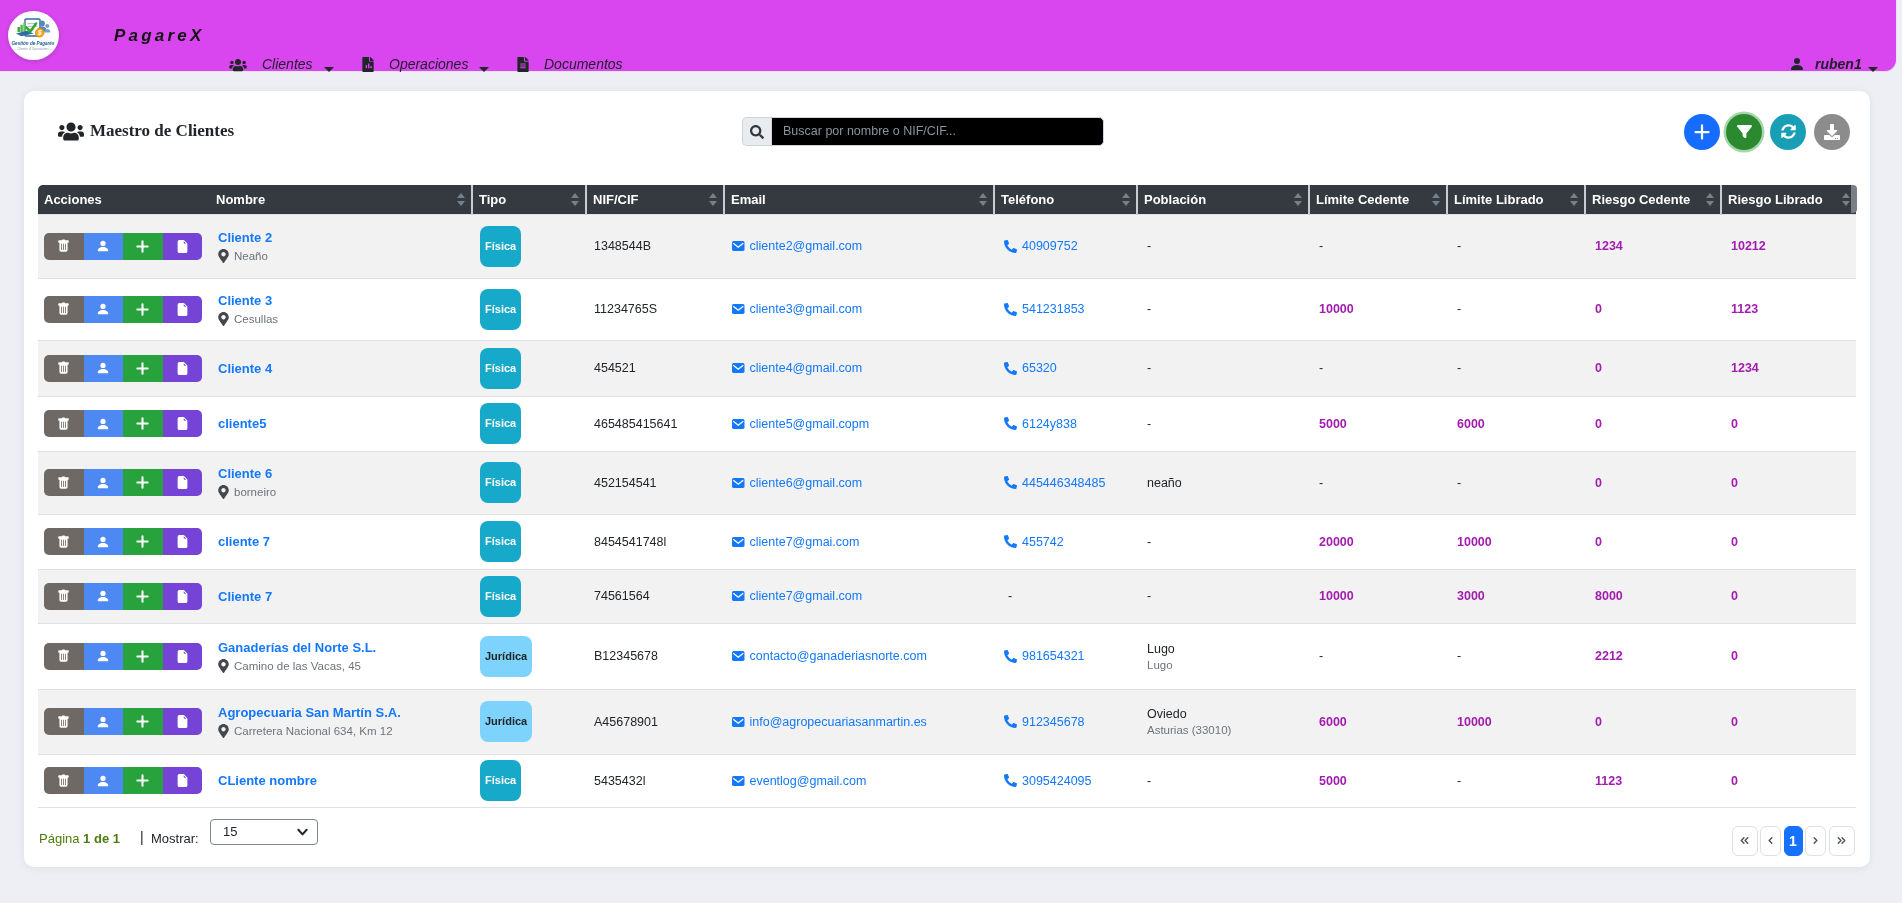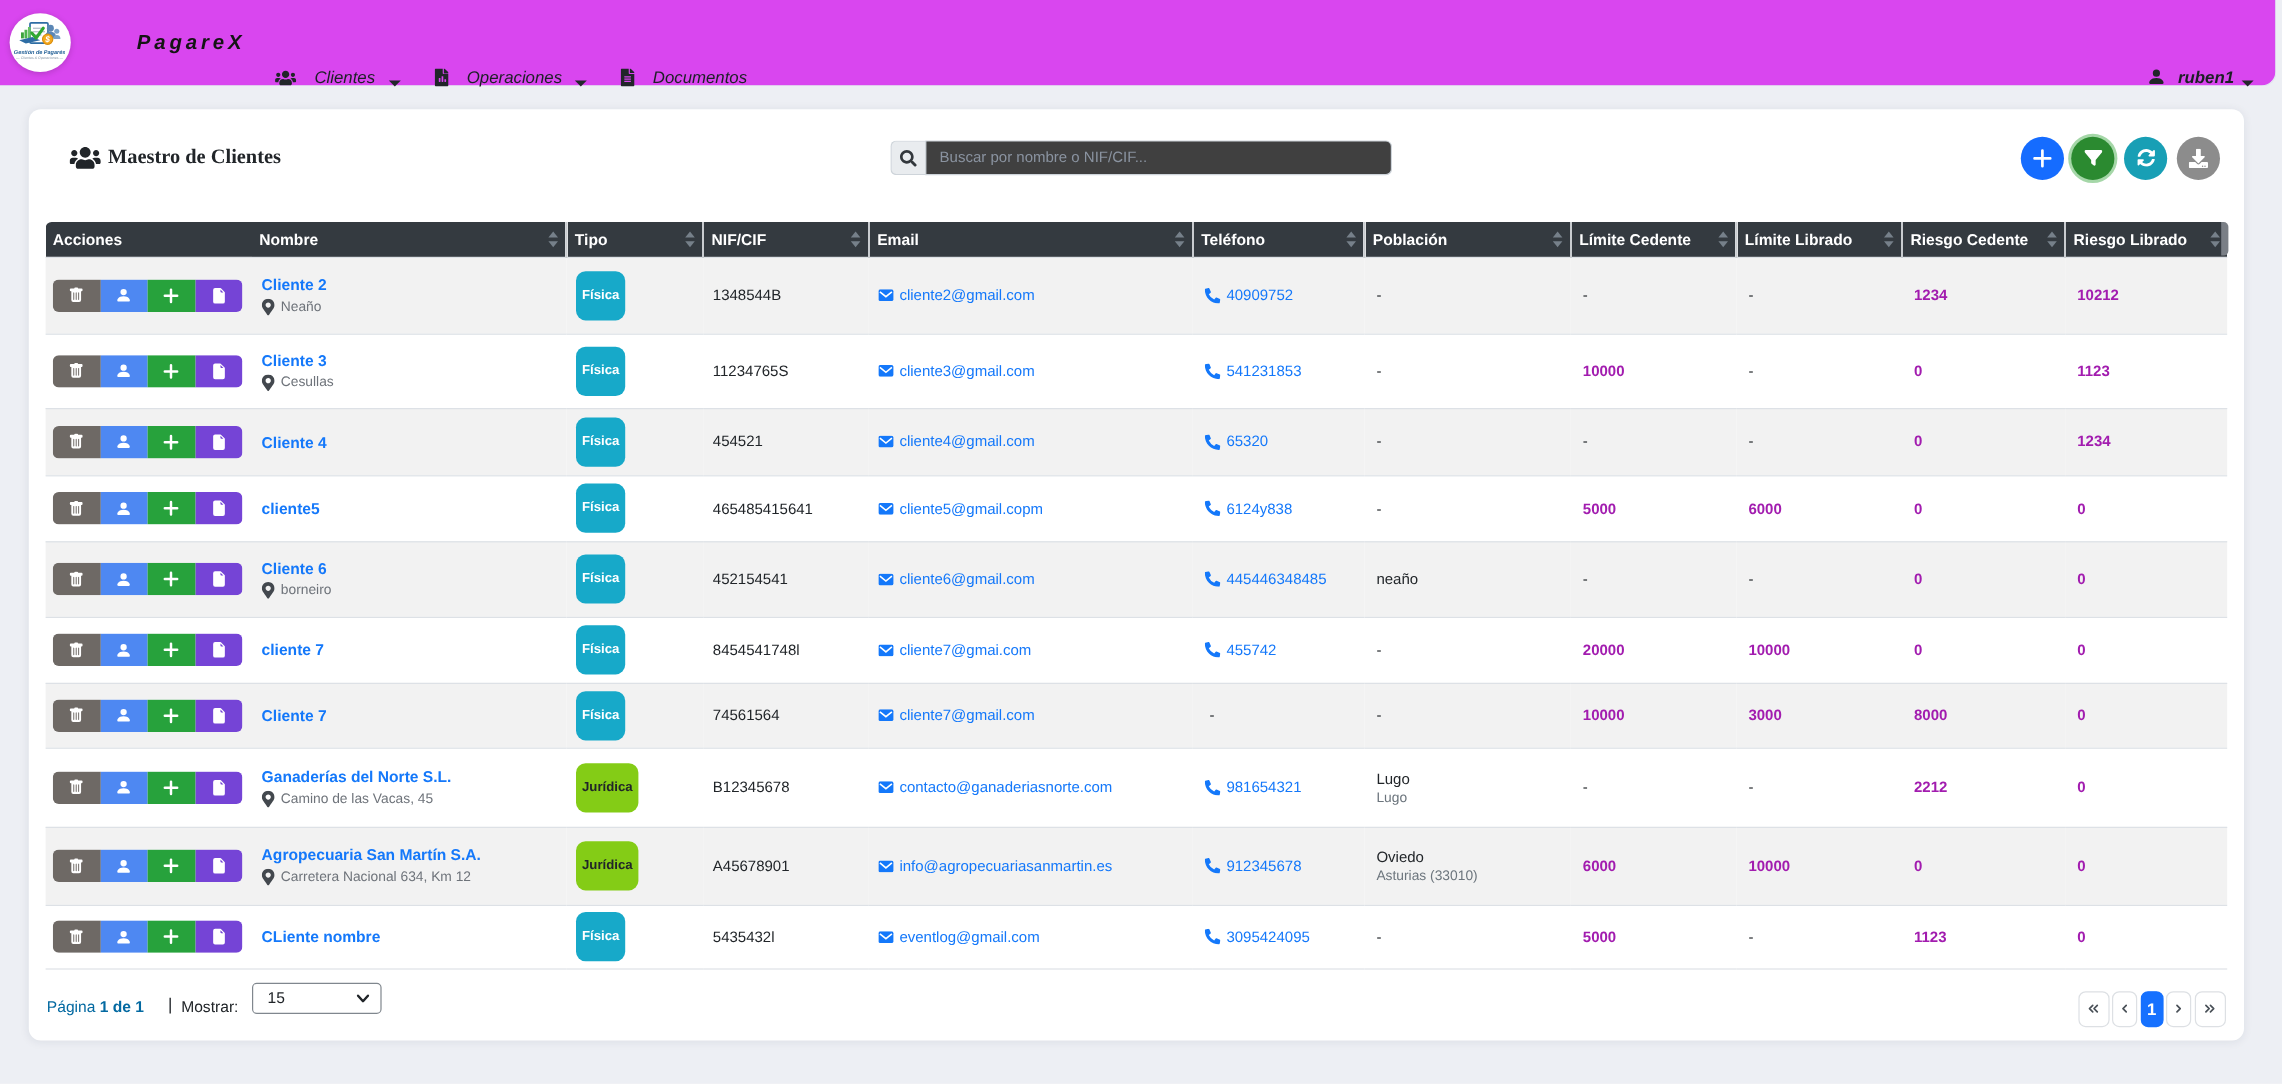--- a/index.html
+++ b/index.html
@@ -9,21 +9,21 @@
 .logo { position:absolute; left:8px; top:11px; width:51px; height:49px; border-radius:50%; background:#fff; box-shadow:0 1px 5px rgba(0,0,0,.18); overflow:hidden; }
 .logo svg { position:absolute; left:5px; top:7px; }
 .brand { position:absolute; left:114px; top:0; height:72px; line-height:72px; font-size:17px; font-weight:bold; letter-spacing:3.2px; color:#141414; }
 .navitem { position:absolute; top:0; height:72px; display:flex; align-items:flex-end; color:#1c2025; font-size:14px; }
 .caret { display:inline-block; width:0; height:0; border-left:5px solid transparent; border-right:5px solid transparent; border-top:5.5px solid #23272b; margin-left:11px; margin-top:2px; }
 .card { position:absolute; left:24px; top:91px; width:1846px; height:776px; background:#fff; border-radius:10px; box-shadow:0 1px 8px rgba(25,35,65,.08); }
 .titleico { position:absolute; left:34px; top:30px; }
 .title { position:absolute; left:66px; top:30px; font-size:17px; font-weight:bold; color:#212529;font-family:Liberation Serif, serif; }
 .searchgrp { position:absolute; left:718px; top:26px; height:29px; display:flex; }
 .searchaddon { width:29px; height:29px; background:#e9ecef; border:1px solid #ced4da; border-right:none; border-radius:5px 0 0 5px; display:flex; align-items:center; justify-content:center; }
-.searchinput { width:389px; height:29px; border:1px solid #ced4da; border-radius:0 5px 5px 0; font-size:12.5px; color:#8a93a0; padding-left:11px; line-height:27px; background:#404040; }
+.searchinput { width:333px; height:29px; border:1px solid #ced4da; border-radius:0 5px 5px 0; font-size:12.5px; color:#8a93a0; padding-left:11px; line-height:27px; background:#000000; }
 .cbtn { position:absolute; top:22.5px; width:36px; height:36px; border-radius:50%; display:flex; align-items:center; justify-content:center; }
 .b-add { left:1659.5px; background:#156cff; }
 .b-filter { left:1702px; background:#2b8a30; box-shadow:0 0 0 2.5px #a5d7a8; }
 .b-refresh { left:1746px; background:#189fb5; }
 .b-down { left:1789.5px; background:#8c8c8c; }
 table { position:absolute; left:14px; top:94px; width:1818px; border-collapse:collapse; table-layout:fixed; }
 col.c1{width:172px} col.c2{width:262px} col.c3{width:114px} col.c4{width:138px} col.c5{width:270px} col.c6{width:143px} col.c7{width:172px} col.c8{width:138px} col.c9{width:138px} col.c10{width:136px} col.c11{width:135px}
 th { position:relative; height:29px; background:#343a40; color:#fff; font-size:13px; font-weight:bold; text-align:left; padding-left:6px; }
 th.sep { border-left:2px solid #c9ccd0; }
 th:first-child { border-radius:5px 0 0 0; }
@@ -37,26 +37,26 @@
 tr.r td { border-top:1px solid #dde1e6; }
 tr.last td { border-bottom:1px solid #dee2e6; }
 .btng { display:flex; margin-left:-2px; border-radius:5px; overflow:hidden; width:158px; }
 .btng div { width:39.5px; height:27px; display:flex; align-items:center; justify-content:center; }
 .bt-del{background:#6e6965} .bt-user{background:#4e88f2} .bt-plus{background:#27a23c} .bt-file{background:#7544d6}
 .cname { color:#1478fa; font-weight:bold; font-size:13px; line-height:15px; }
 .ccity { margin-top:4px; font-size:11.5px; color:#6e737a; display:flex; align-items:center; }
 .ccity svg { margin-right:5px; }
 .badge { display:inline-block; border-radius:8px; font-size:11px; font-weight:bold; padding:14px 5px; line-height:13px; }
 .b-fis { background:#17a9c9; color:#fff; }
-.b-jur { background:#84cc16; color:#212529; }
+.b-jur { background:#7dd3fc; color:#212529; }
 .lnk { color:#1478fa; display:flex; align-items:center; }
 .lnk svg { margin-right:5px; flex:none; }
 .num { color:#a21caf; font-weight:bold; font-size:12.5px; }
 .psub { font-size:11.5px; color:#6c757d; margin-top:3px; }
-.footA { position:absolute; left:15px; top:740px; font-size:13px; color:#0369a1; }
+.footA { position:absolute; left:15px; top:740px; font-size:13px; color:#4d7c0f; }
 .footB { position:absolute; left:116px; top:738px; font-size:14px; color:#212529; }
 .footC { position:absolute; left:127px; top:740px; font-size:13px; color:#212529; }
 .sel { position:absolute; left:186px; top:728px; width:108px; height:26px; border:1px solid #80878e; border-radius:4px; background:#fff; font-size:13px; color:#212529; line-height:24px; padding-left:12px; }
 .pag { position:absolute; left:1708px; top:734.5px; display:flex; gap:2.5px; }
 .pag div { height:30px; border:1px solid #dde0e4; background:#fff; border-radius:6px; color:#3f454c; font-weight:bold; font-size:14px; display:flex; align-items:center; justify-content:center; }
 .pag .act { background:#1671ff; border-color:#1671ff; color:#fff; }
 </style>
 </head>
 <body>
 <div class="nav">

